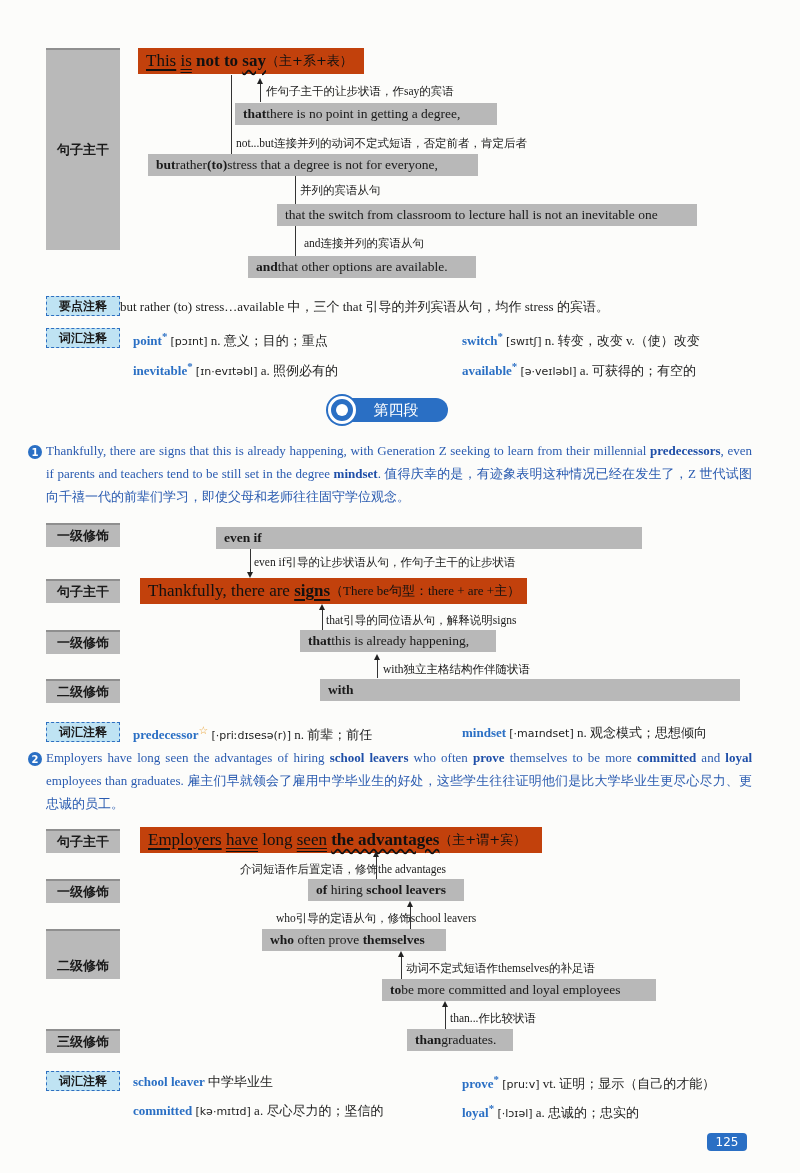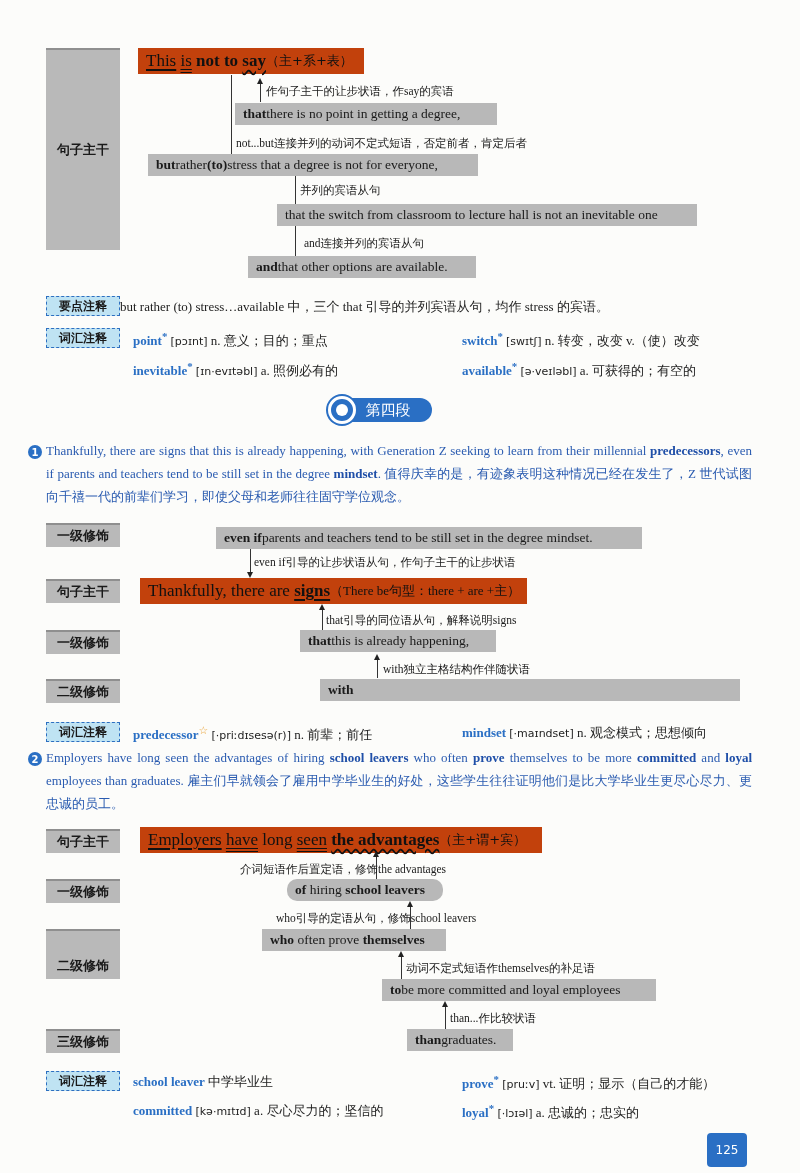--- a/index.html
+++ b/index.html
@@ -41,32 +41,32 @@
   .word { color: #2a6fc4; font-weight: bold; }
   .ph { font-family: "DejaVu Sans", sans-serif; font-size: 11px; }
   .para { position: absolute; left: 46px; width: 706px; font-family: "Liberation Serif", serif; font-size: 13px; line-height: 23px; color: #2a5bb0; text-align: justify; }
   .para b { color: #1f4fa8; }
   .num {
     position: absolute; left: 28px; width: 14px; height: 14px; border-radius: 50%;
     background: #2a6fc4; color: #fff; font-family: "DejaVu Sans", sans-serif; font-size: 10px; font-weight: bold;
     display: flex; align-items: center; justify-content: center;
   }
   .section-pill {
-    position: absolute; left: 328px; top: 398px; width: 104px; height: 24px;
+    position: absolute; left: 328px; top: 398px; width: 120px; height: 24px;
     background: #2a6fc4; border-radius: 12px; color: #fff;
     font-family: "DejaVu Sans", sans-serif; font-size: 15px;
     display: flex; align-items: center; justify-content: center; padding-left: 16px;
   }
   .pill-q {
     position: absolute; left: 328px; top: 396px; width: 28px; height: 28px; border-radius: 50%;
     background: #2a6fc4; border: 3px solid #fff; box-shadow: 0 0 0 2px #2a6fc4;
   }
   .pill-q::after { content: ""; position: absolute; left: 5px; top: 5px; width: 12px; height: 12px; border-radius: 50%; background: #fff; }
   .pagenum {
-    position: absolute; left: 707px; top: 1133px; width: 40px; height: 34px; border-radius: 4px;
+    position: absolute; left: 707px; top: 1133px; width: 40px; height: 18px; border-radius: 4px;
     background: #2a6fc4; color: #fff; font-family: "DejaVu Sans", sans-serif; font-size: 12px;
     display: flex; align-items: center; justify-content: center;
   }
 </style>
 </head>
 <body>
 
 <div class="lbl" style="top:48px;height:202px;">
     <span>句子主干</span>
   </div>
@@ -149,21 +149,20 @@
 <div class="num" style="top:445px;">
     <span>1</span>
   </div>
 <div class="para" style="top:439px;"><span>Thankfully, there are signs that this is already happening, with Generation Z seeking to learn from their millennial </span><b>predecessors</b><span>, even if parents and teachers tend to be still set in the degree </span><b>mindset</b><span>. 值得庆幸的是，有迹象表明这种情况已经在发生了，Z 世代试图向千禧一代的前辈们学习，即使父母和老师往往固守学位观念。</span></div>
 
 <div class="lbl" style="top:523px;height:24px;">
     <span>一级修饰</span>
   </div>
 <div class="gbox" style="left:216px;top:527px;width:426px;">
   <b>even if</b>
-    <span> parents and teachers tend to be still set in the degree mindset.</span>
 </div>
 <div class="vline" style="left:250px;top:549px;height:24px;"></div>
 <div class="arrow" style="left:247px;top:572px;transform:rotate(180deg);"></div>
 <div class="note" style="left:254px;top:555px;">even if引导的让步状语从句，作句子主干的让步状语</div>
 
 <div class="lbl" style="top:579px;height:24px;">
     <span>句子主干</span>
   </div>
 <div class="main" style="left:140px;top:578px;width:387px;">
   <span style="white-space:pre;">Thankfully, there are </span>
@@ -225,21 +224,21 @@
   <span style="font-family:'DejaVu Sans',sans-serif;font-size:13px;">（主+谓+宾）</span>
 </div>
 
 <div class="vline" style="left:376px;top:853px;height:28px;"></div>
 <div class="arrow" style="left:373px;top:851px;"></div>
 <div class="note" style="left:240px;top:862px;">介词短语作后置定语，修饰the advantages</div>
 
 <div class="lbl" style="top:879px;height:24px;">
     <span>一级修饰</span>
   </div>
-<div class="gbox" style="left:287px;top:879px;width:156px;border-radius:10px;">
+<div class="gbox" style="left:308px;top:879px;width:156px;">
   <b>of</b>
     <span style="white-space:pre;"> hiring </span>
     <b>school leavers</b>
 </div>
 
 <div class="vline" style="left:410px;top:903px;height:28px;"></div>
 <div class="arrow" style="left:407px;top:901px;"></div>
 <div class="note" style="left:276px;top:911px;">who引导的定语从句，修饰school leavers</div>
 
 <div class="lbl" style="top:929px;height:50px;">

